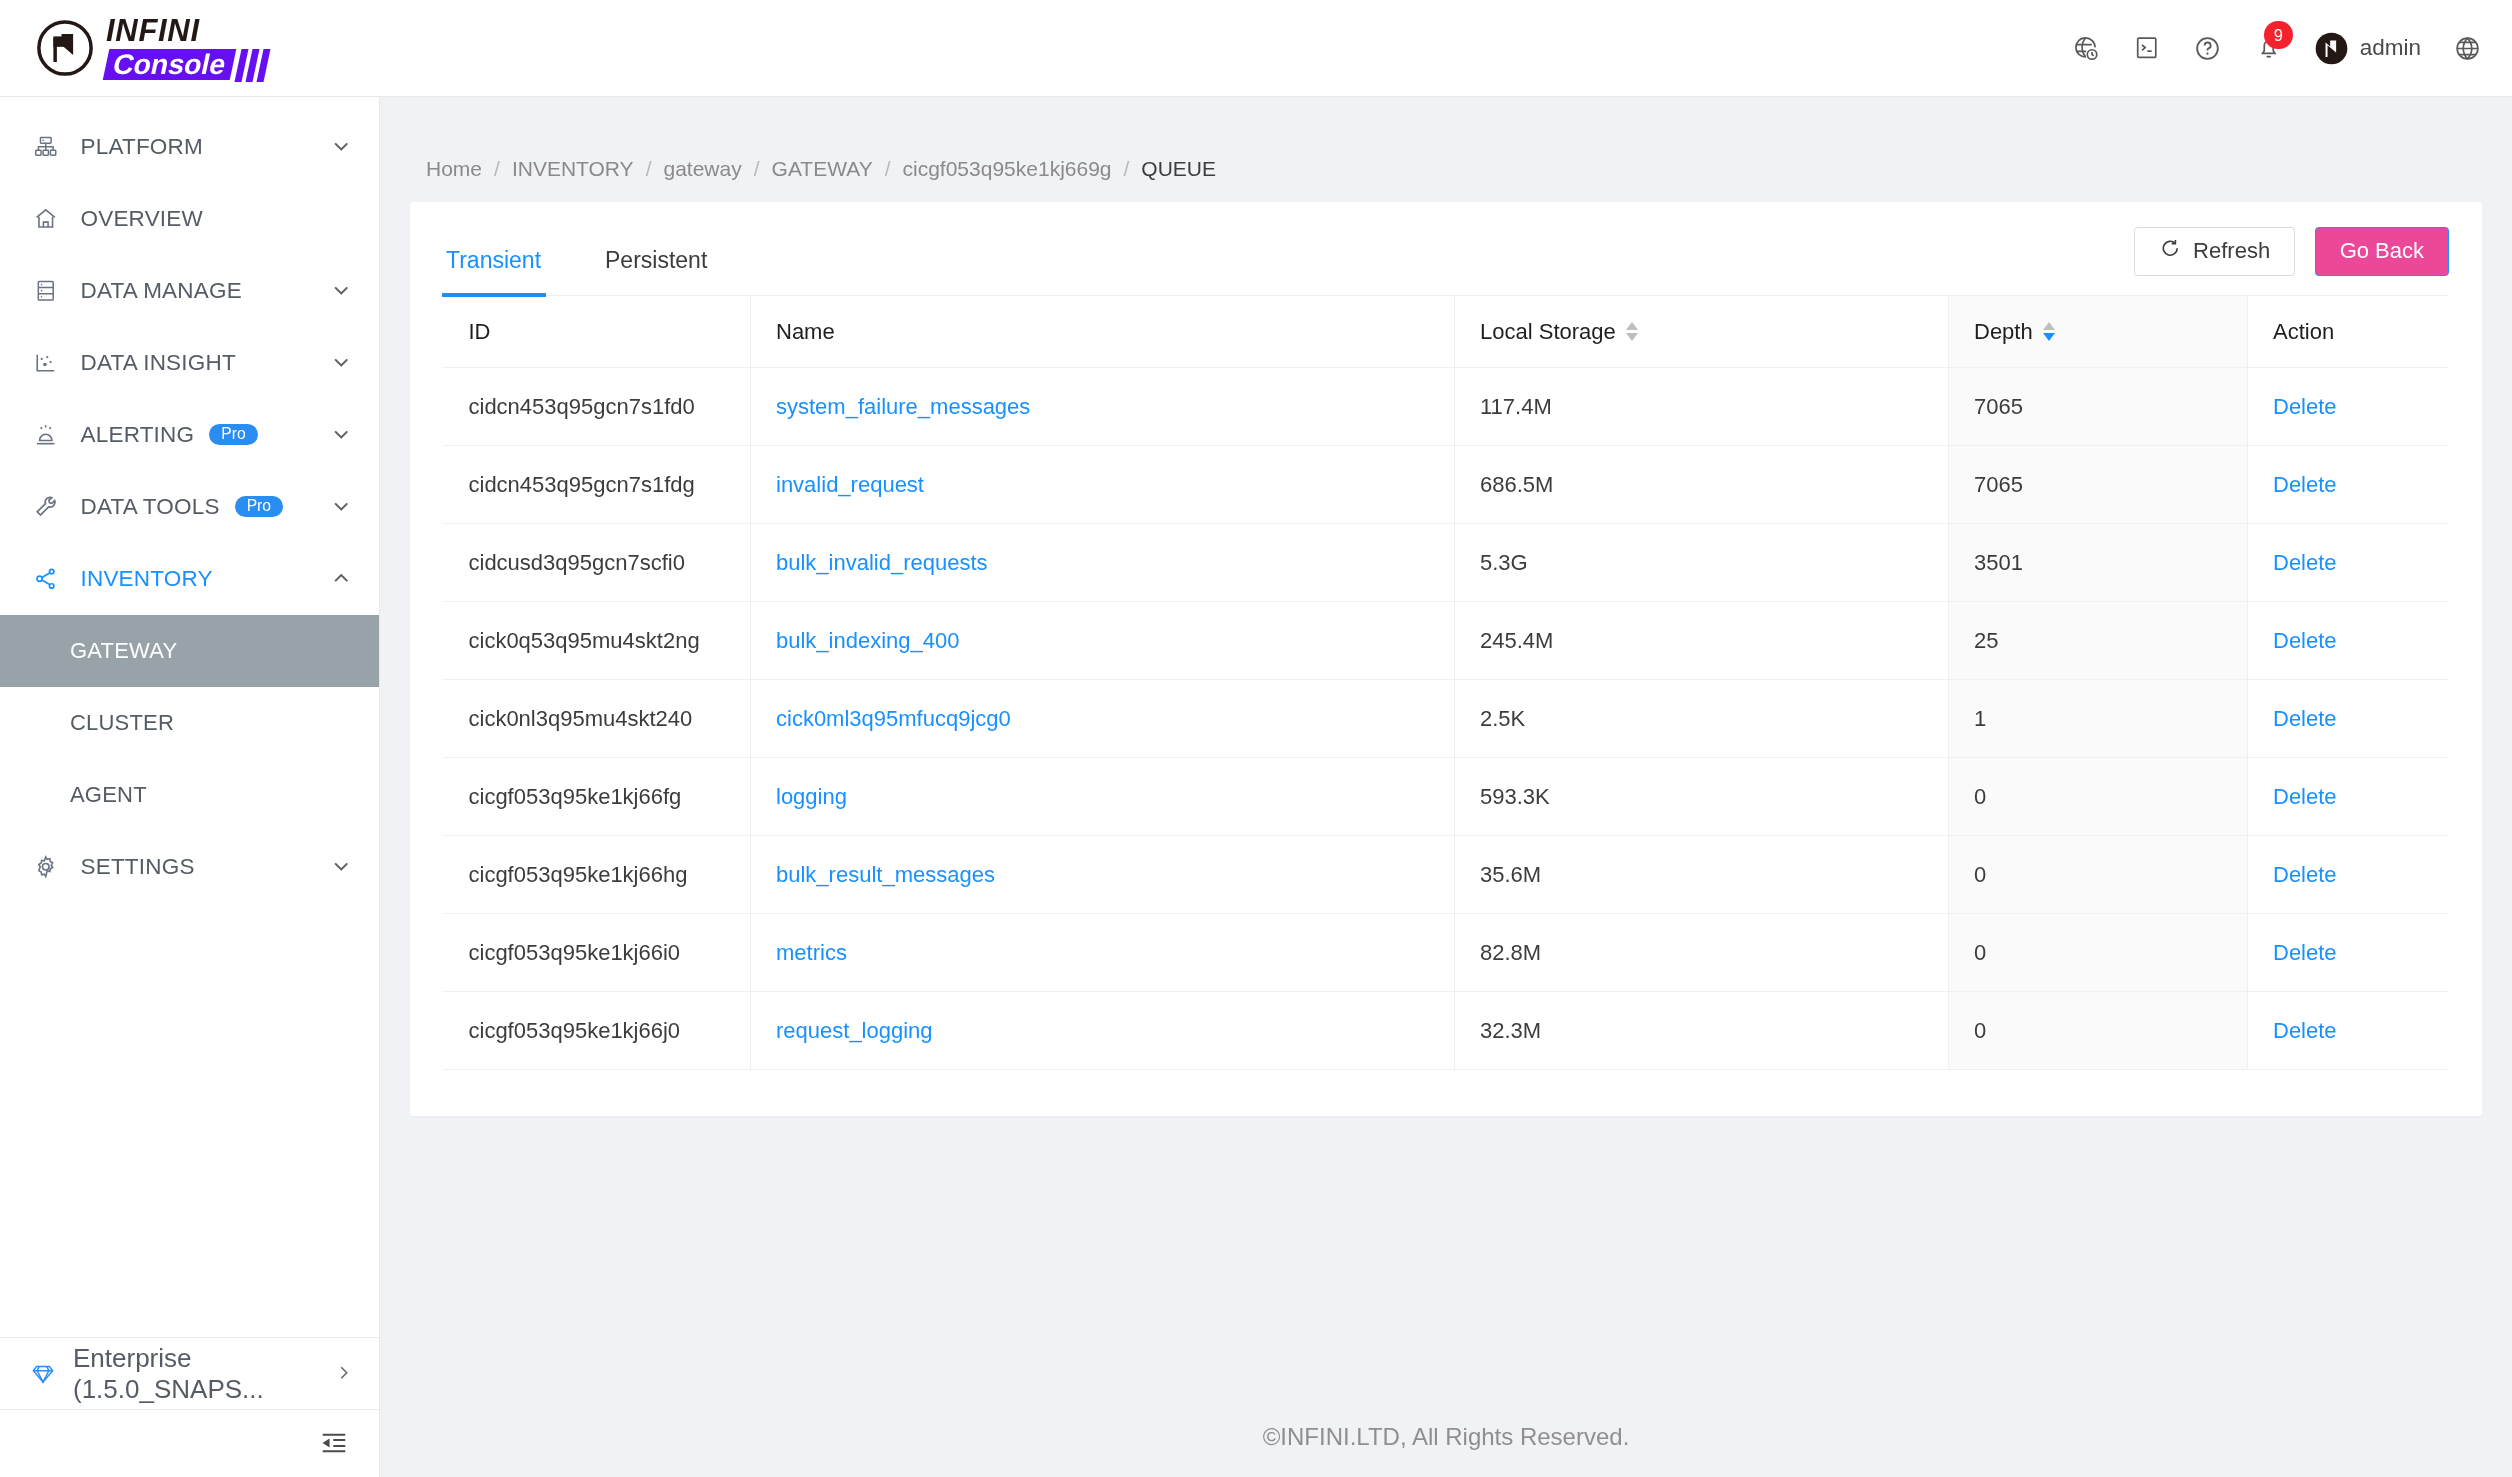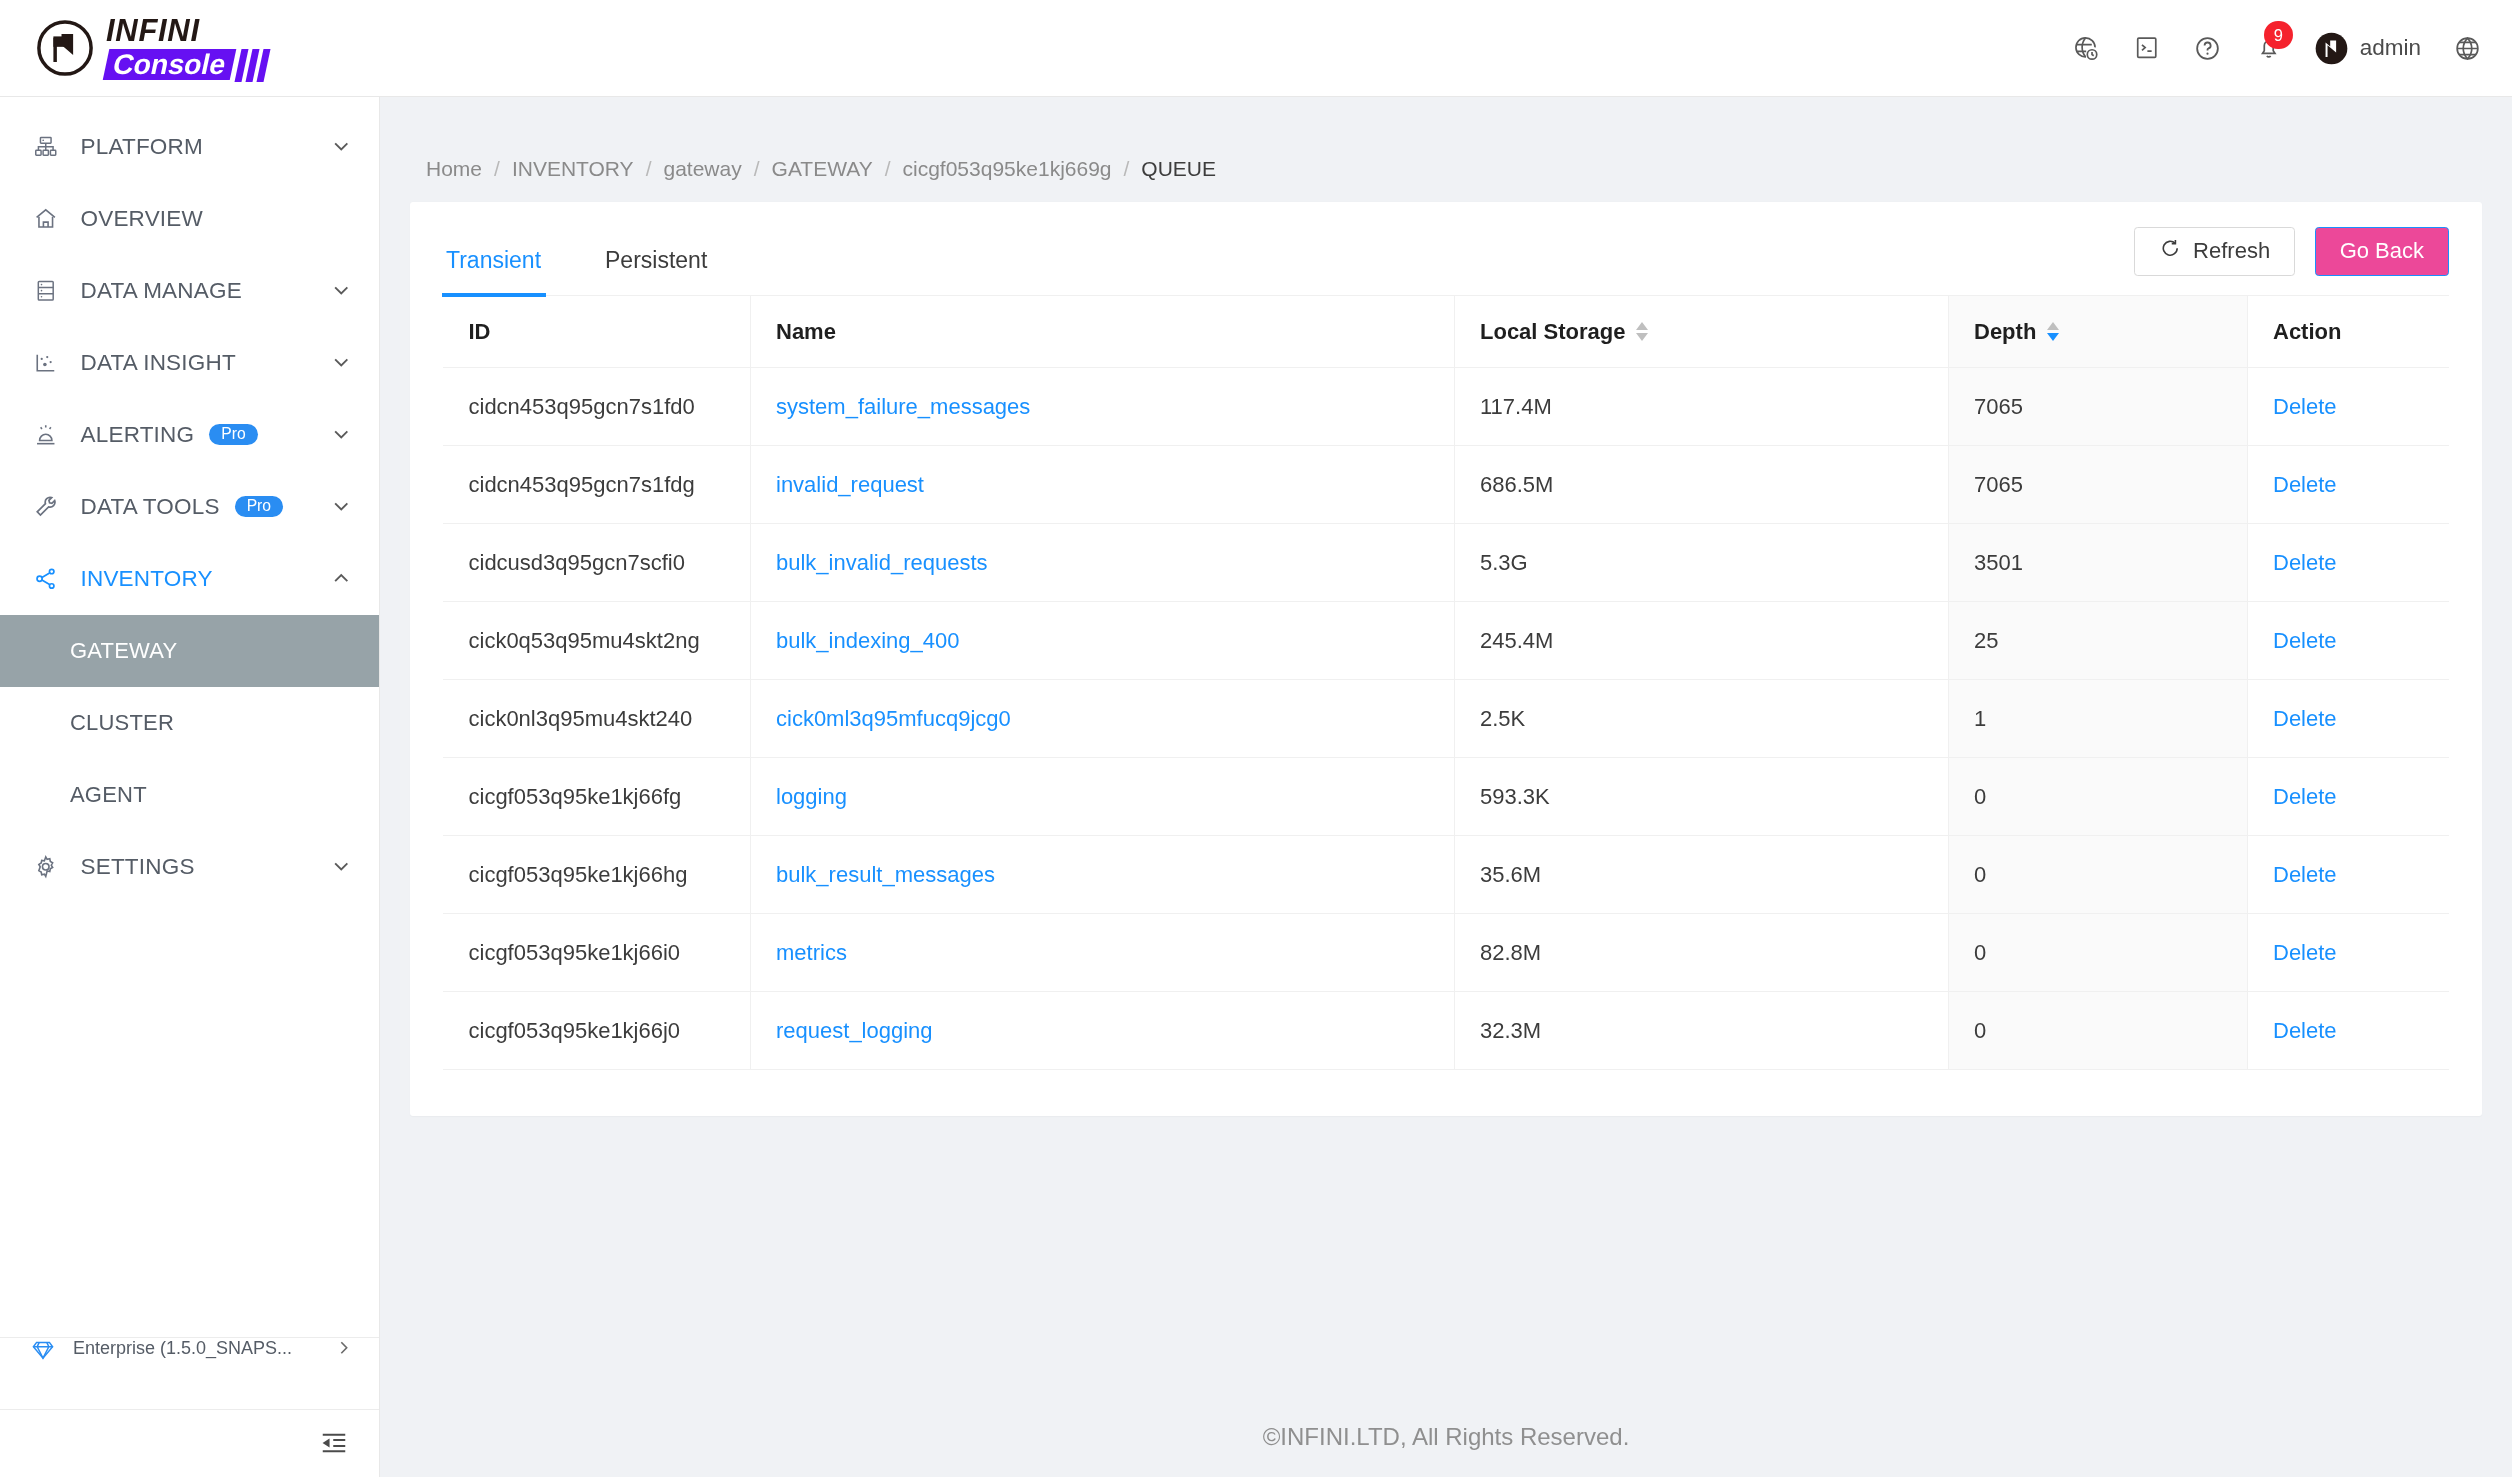--- a/index.html
+++ b/index.html
@@ -102,23 +102,23 @@
   .nav-chev { margin-left: auto; color: #5a5a5a; display: flex; align-items: center; }
   .sub-item {
     height: 72px; display: flex; align-items: center;
     padding-left: 70px; font-size: 22px; color: #555c66;
     cursor: pointer; letter-spacing: 0.2px;
   }
   .sub-item.selected { background: #97a3a8; color: #ffffff; }
 
   .sidebar-bottom { flex: 0 0 auto; }
   .license-row {
-    height: 72px; display: flex; 
+    height: 72px; display: flex; align-items: center;
     padding: 0 25.5px 0 31px; border-top: 1.5px solid #ececec;
-    font-size: 18px; color: #555c66; cursor: pointer;
+    font-size: 26px; color: #555c66; cursor: pointer;
   }
   .license-row .lic-ico { margin-right: 18px; display: flex; color: #2a8df2; }
   .license-row .lic-arrow { margin-left: auto; color: #6a6a6a; }
   .collapse-row {
     height: 69px; display: flex; align-items: center; justify-content: flex-end;
     padding-right: 30px; border-top: 1.5px solid #ececec;
     color: #4b4b4b; cursor: pointer;
   }
 
   
@@ -176,21 +176,21 @@
   table.grid td {
     font-size: 22px; color: #3c3c3c;
     padding: 25.5px 25.5px; border-bottom: 1.5px solid #f0f0f0;
     border-right: 1.5px solid #f0f0f0;
     vertical-align: middle; word-break: break-all;
   }
   table.grid td:last-child { border-right: none; }
   table.grid td.sorted { background: #fafafa; }
   table.grid tbody tr:last-child td { border-bottom: 1.5px solid #f0f0f0; }
   .cell-link { color: #1890ff; cursor: pointer; }
-  .th-inner { display: inline-flex; align-items: center; gap: 10.5px; font-weight: bold; }
+  .th-inner { display: inline-flex; align-items: center; gap: 10.5px; }
   .sorter { display: inline-flex; flex-direction: column; line-height: 0; }
   .sorter i {
     display: block; width: 0; height: 0;
     border-left: 6.7px solid transparent; border-right: 6.7px solid transparent;
   }
   .sorter i.up { border-bottom: 8.2px solid #bfbfbf; margin-bottom: 3.7px; }
   .sorter i.down { border-top: 8.2px solid #bfbfbf; }
   .sorter i.down.on { border-top-color: #1890ff; }
 
   .footer {

